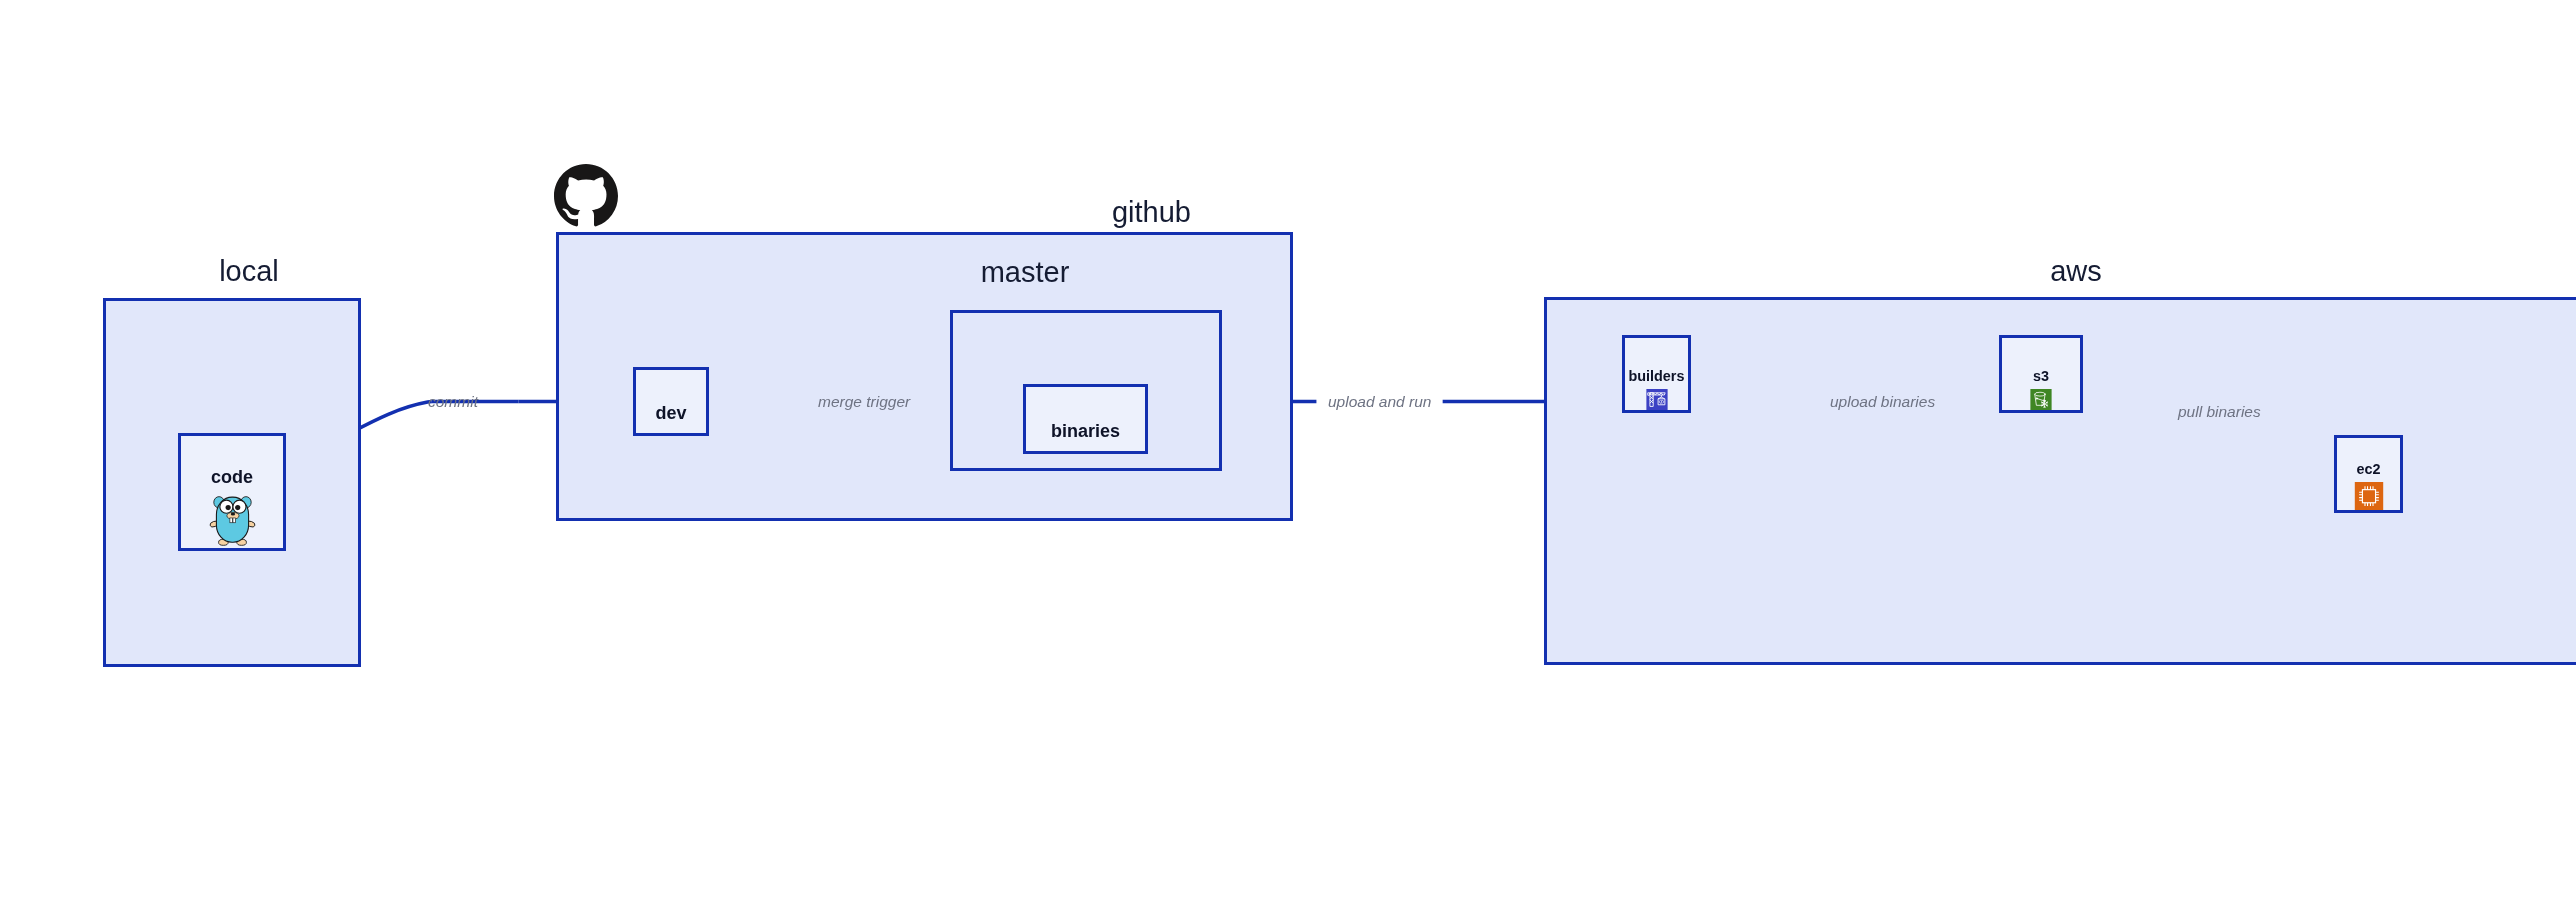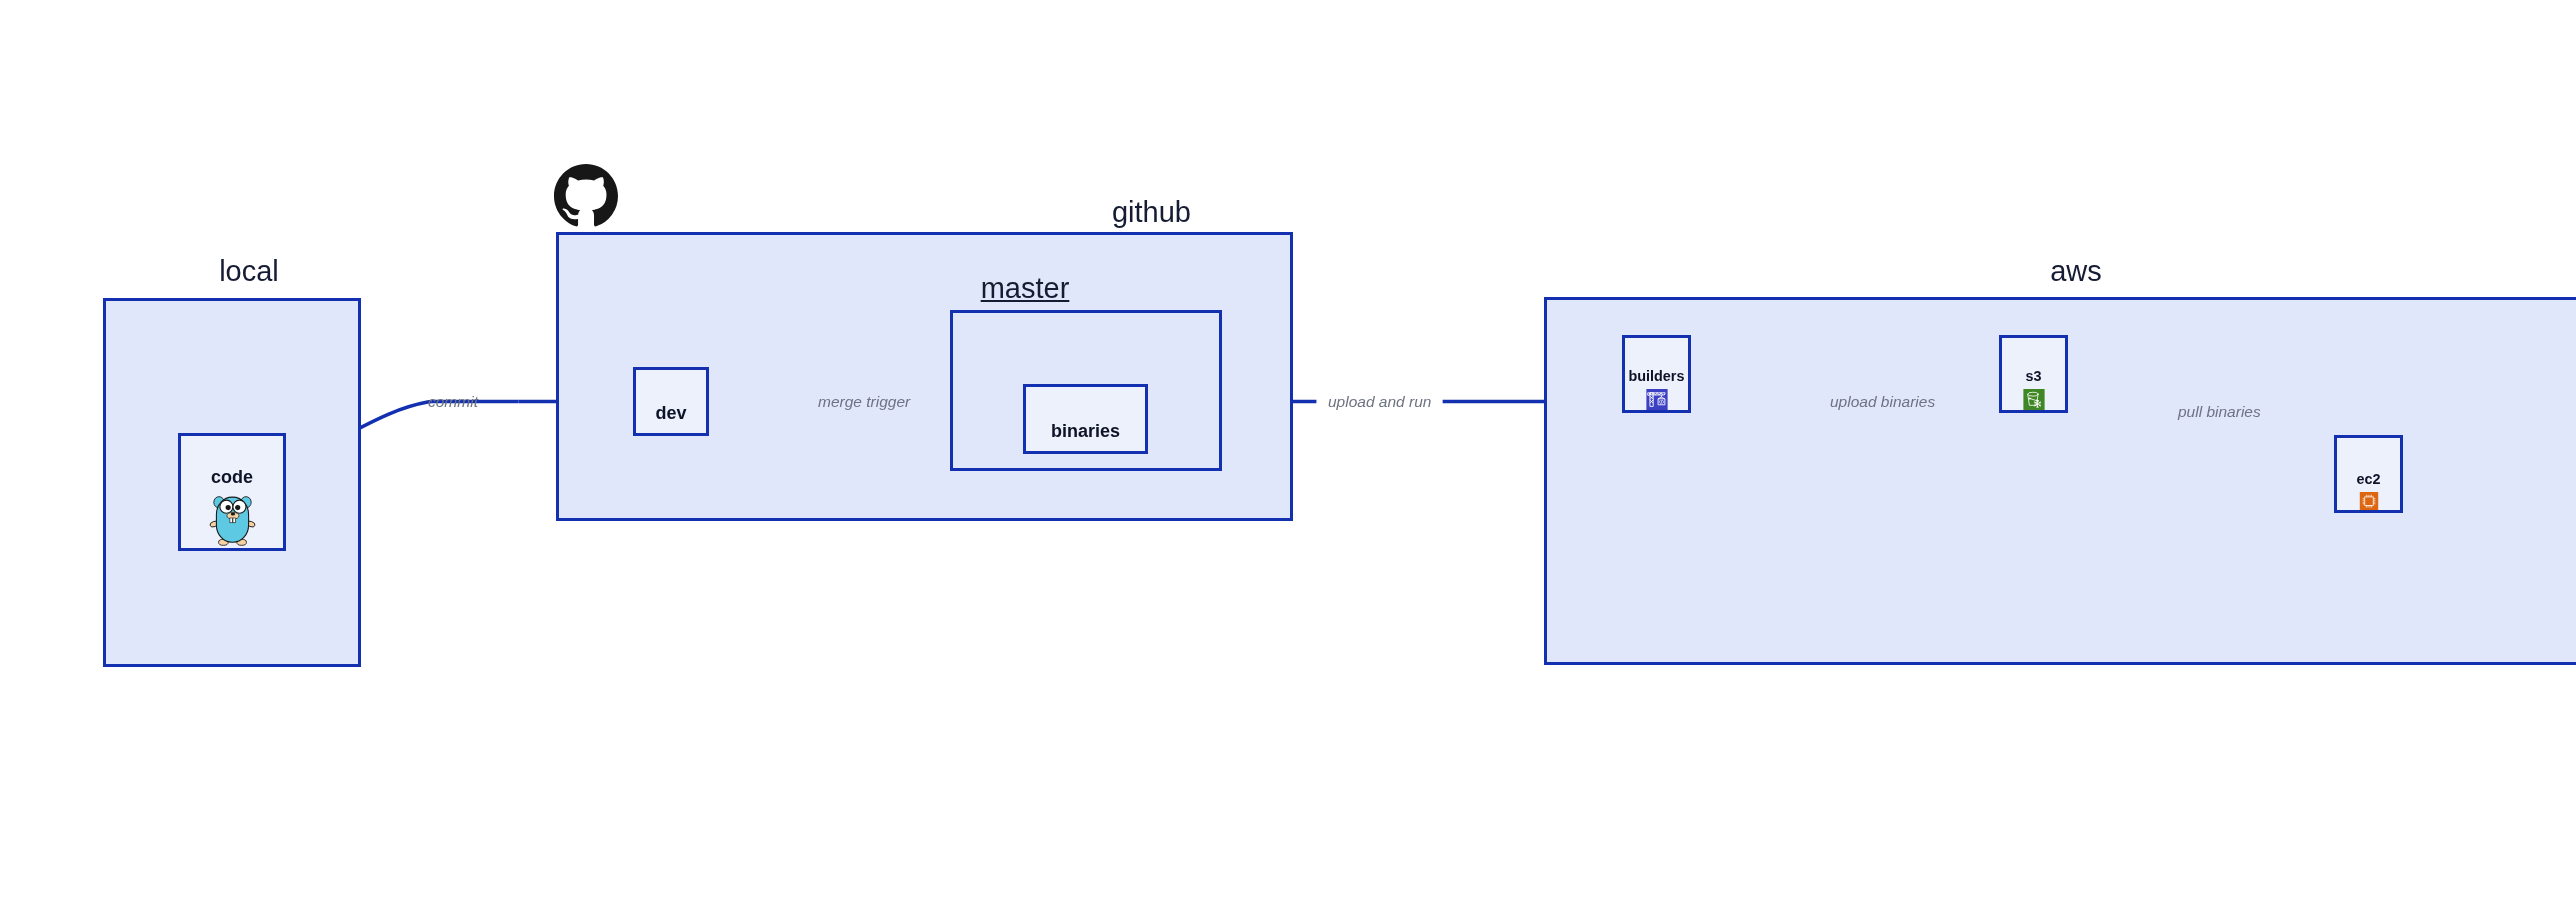--- a/index.html
+++ b/index.html
@@ -168,21 +168,21 @@
   <div class="cluster" style="left:556px; top:232px; width:737px; height:289px;">
   </div>
 
   <div class="node" style="left:633px; top:367px; width:76px; height:69px;
               justify-content:center;">
     <div class="node-label">dev</div>
   </div>
 
   <div class="edge-label" style="left:818px; top:394px;">merge trigger</div>
 
-  <div class="cluster-title" style="left:922px; top:272px; width:206px; text-align:center;text-decoration:underline;">master</div>
+  <div class="cluster-title" style="left:922px; top:256px; width:206px; text-align:center;">master</div>
   <div class="cluster" style="left:950px; top:310px; width:272px; height:161px;">
   </div>
 
   <div class="node" style="left:1023px; top:384px; width:125px; height:70px;
               justify-content:center;">
     <div class="node-label">binaries</div>
   </div>
 
   <div class="edge-label" style="left:1328px; top:394px;">upload and run</div>
 
@@ -213,21 +213,21 @@
       <g stroke="#FFFFFF" stroke-width="2.6" fill="none" stroke-linecap="round" stroke-linejoin="round">
         <path d="M51,42 L47,47 L51,52"></path>
         <path d="M60,42 L64,47 L60,52"></path>
         <path d="M57,41 L54,53"></path>
       </g>
     </svg>
   </div>
 
   <div class="edge-label" style="left:1830px; top:394px;">upload binaries</div>
 
-  <div class="node" style="left:1999px; top:335px; width:69px; height:78px; padding-top:8.2px;">
+  <div class="node" style="left:1999px; top:335px; width:84px; height:78px; padding-top:8.2px;">
     <div class="node-label" style="font-size:14.4px;">s3</div>
 
     <svg class="node-icon" width="40" height="40" viewBox="0 0 78 78" xmlns="http://www.w3.org/2000/svg" style="margin-top:5.2px;">
       <rect x="0" y="0" width="78" height="78" fill="#3F8624"></rect>
       <g stroke="#FFFFFF" stroke-width="3" fill="none" stroke-linecap="round" stroke-linejoin="round">
 
         <path d="M16,19 L22,60 L48,60 L54,19"></path>
         <ellipse cx="35" cy="19" rx="19" ry="7"></ellipse>
 
         <path d="M24,35 L52,44"></path>
@@ -239,21 +239,21 @@
         <path d="M52,42 L52,68 M41,48 L63,62 M63,48 L41,62"></path>
         <path d="M52,46 L48,43 M52,46 L56,43 M52,64 L48,67 M52,64 L56,67"></path>
         <path d="M45,51 L41,51 M45,51 L43,48 M59,59 L63,59 M59,59 L61,62"></path>
         <path d="M59,51 L63,51 M59,51 L61,48 M45,59 L41,59 M45,59 L43,62"></path>
       </g>
     </svg>
   </div>
 
   <div class="edge-label" style="left:2178px; top:404px;">pull binaries</div>
 
-  <div class="node" style="left:2334px; top:435px; width:69px; height:78px; padding-top:11px;">
+  <div class="node" style="left:2334px; top:435px; width:69px; height:78px; padding-top:1px;">
     <div class="node-label" style="font-size:14.4px;">ec2</div>
 
     <svg class="node-icon" width="40" height="40" viewBox="0 0 78 78" xmlns="http://www.w3.org/2000/svg" style="margin-top:5.2px;">
       <rect x="0" y="0" width="78" height="78" fill="#DD6611"></rect>
       <g stroke="#FFFFFF" stroke-width="3.2" fill="none">
         <rect x="21" y="21" width="36" height="36"></rect>
       </g>
       <g stroke="#FFFFFF" stroke-width="3" stroke-linecap="butt">
 
         <path d="M28,21 L28,12 M35,21 L35,12 M43,21 L43,12 M50,21 L50,12"></path>

